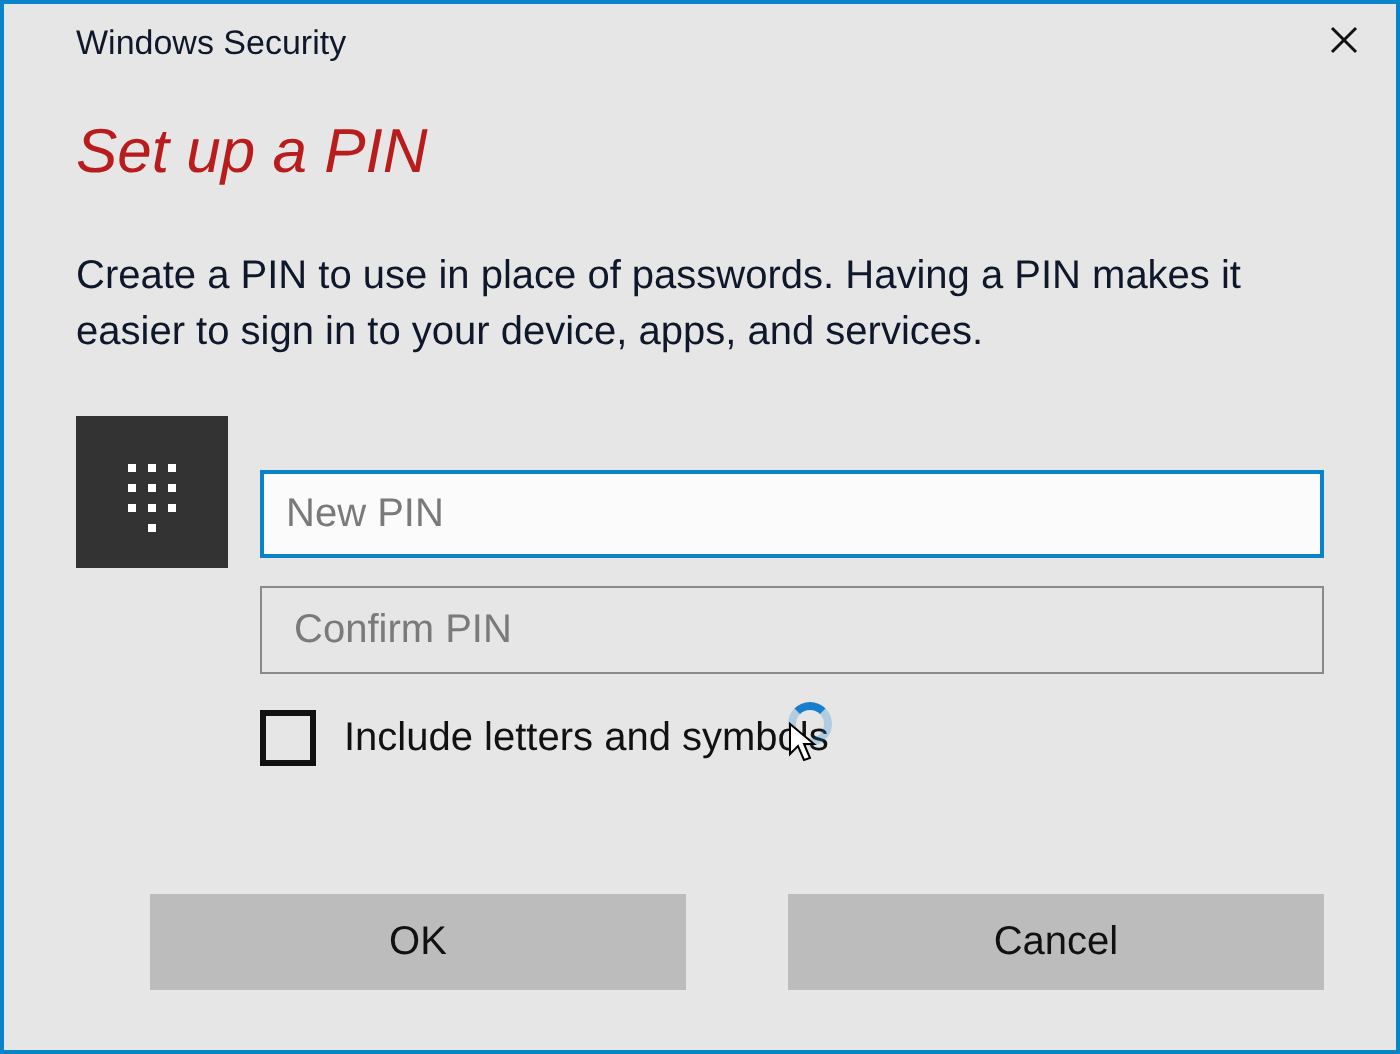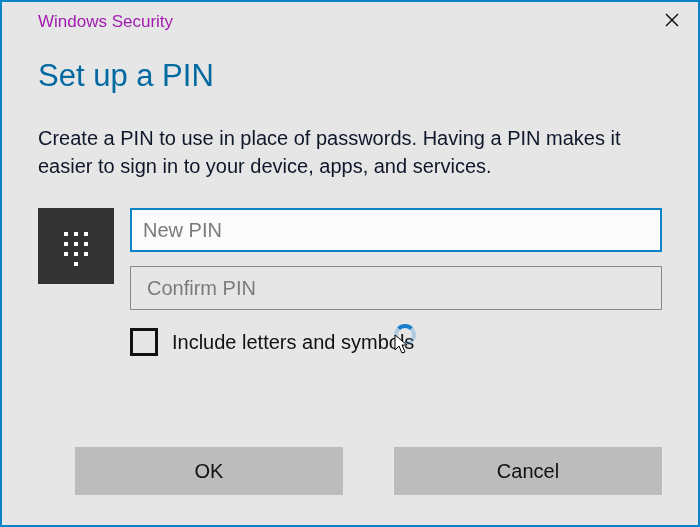--- a/index.html
+++ b/index.html
@@ -17,39 +17,40 @@
     background: #e6e6e6;
     position: relative;
     padding: 0;
   }
   .titlebar {
     display: flex;
     justify-content: space-between;
     align-items: center;
     padding: 8px 14px 6px 36px;
     font-size: 17px;
-    color: #a21caf;
+    color: #0f172a;
   }
   .close-btn {
     width: 24px;
     height: 24px;
     display: flex;
     align-items: center;
     justify-content: center;
     cursor: pointer;
   }
   .close-btn svg { width: 14px; height: 14px; }
   .content {
     padding: 18px 36px 0 36px;
   }
   .heading {
     font-size: 31px;
     font-weight: 400;
-    color: #0369a1;
+    color: #b91c1c;
     margin-bottom: 30px;
+    font-style: italic;
   }
   .desc {
     font-size: 20px;
     color: #0f172a;
     line-height: 1.4;
     margin-bottom: 28px;
   }
   .form-row {
     display: flex;
     gap: 16px;
@@ -62,20 +63,21 @@
     align-items: center;
     justify-content: center;
     flex-shrink: 0;
   }
   .pin-icon svg { width: 44px; height: 44px; }
   .fields {
     flex: 1;
     display: flex;
     flex-direction: column;
     gap: 14px;
+    margin-top: 27px;
   }
   .pin-input {
     width: 100%;
     height: 44px;
     border: 1px solid #8a8a8a;
     background: #e6e6e6;
     font-size: 20px;
     padding: 0 16px;
     color: #222;
     font-family: inherit;

